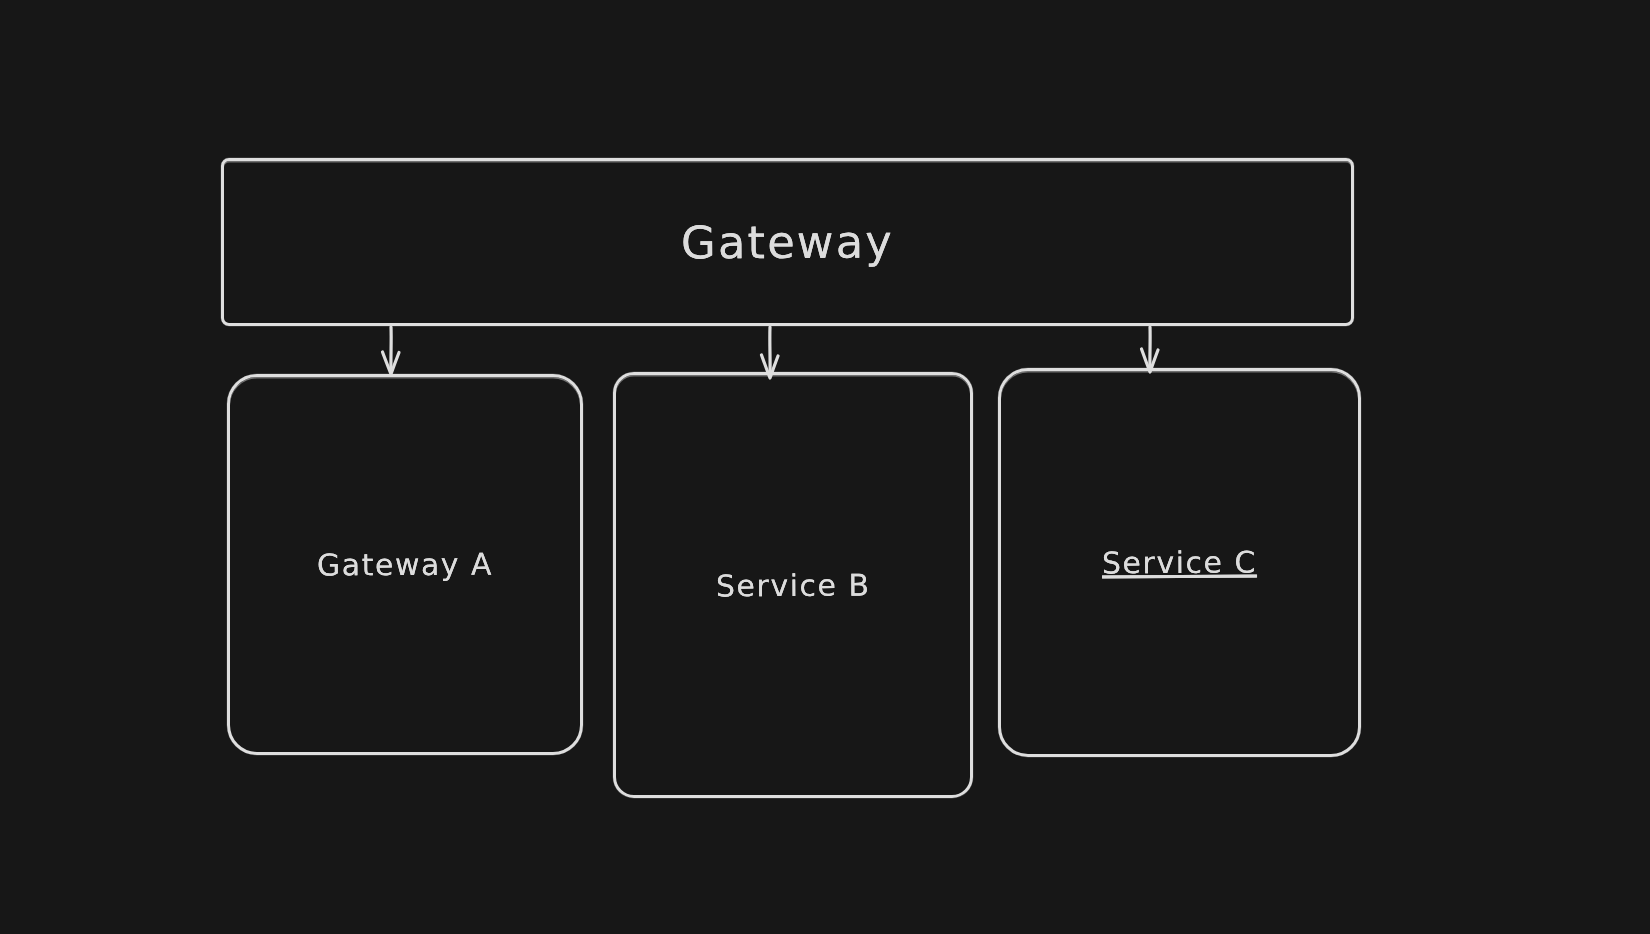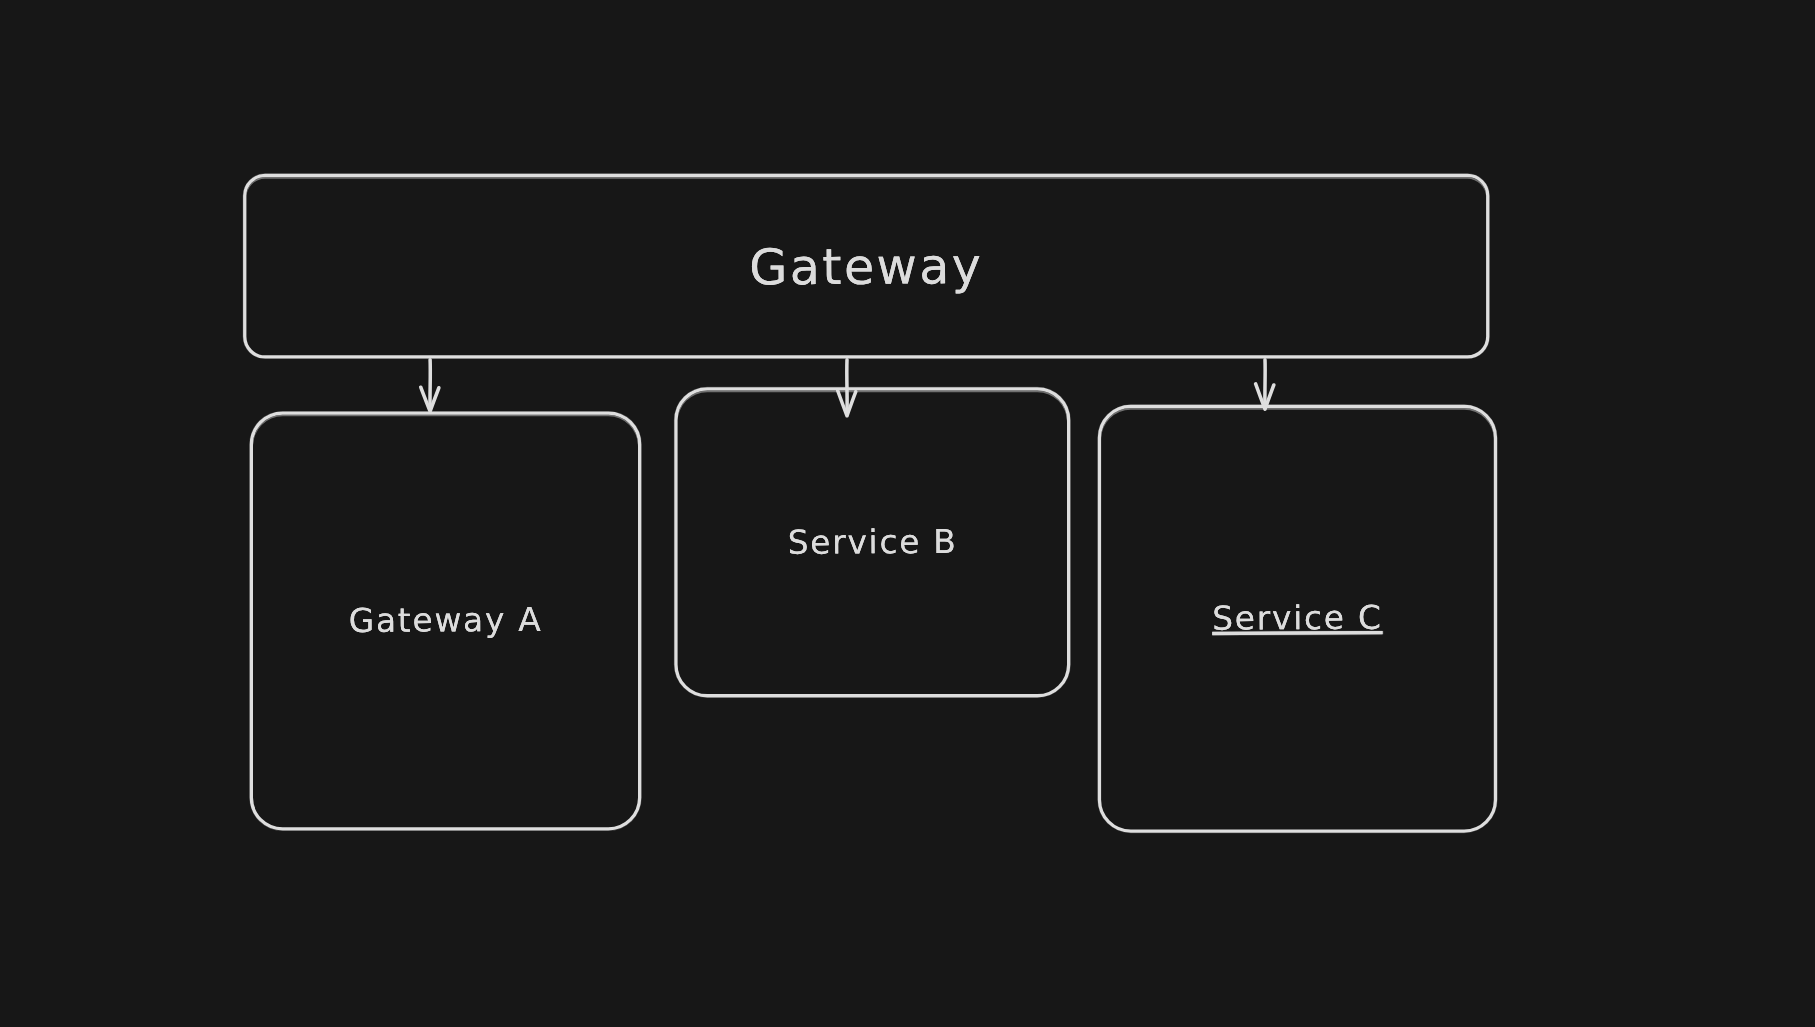--- a/index.html
+++ b/index.html
@@ -29,31 +29,31 @@
     box-shadow:inset 0 1.5px 0 rgba(222,222,222,.45), 0 0 0 .4px rgba(222,222,222,.25);
   }
   .node .label{
     letter-spacing:1.5px;
     transform:rotate(-0.3deg);
     text-shadow:0 0 .6px var(--text);
     white-space:nowrap;
   }
   .gateway-node{
     left:221px;top:158px;width:1133px;height:168px;
-    border-radius:20px;
+    border-radius:8px;
   }
   .gateway-node .label{
     font-size:45px;
     letter-spacing:2px;
   }
   .service-node .label{
     font-size:30px;
   }
   #service-a{left:227px;top:374px;width:356px;height:381px;}
-  #service-b{left:613px;top:352px;width:360px;height:282px;}
+  #service-b{left:613px;top:372px;width:360px;height:426px;border-radius:21px;}
   #service-c{left:998px;top:368px;width:363px;height:389px;text-decoration:underline;}
   svg.arrows{
     position:absolute;inset:0;
     width:1650px;height:934px;
     pointer-events:none;
   }
   svg.arrows .arrow{pointer-events:stroke;}
   .arrow path{
     stroke:var(--stroke);
     stroke-width:3.2;

